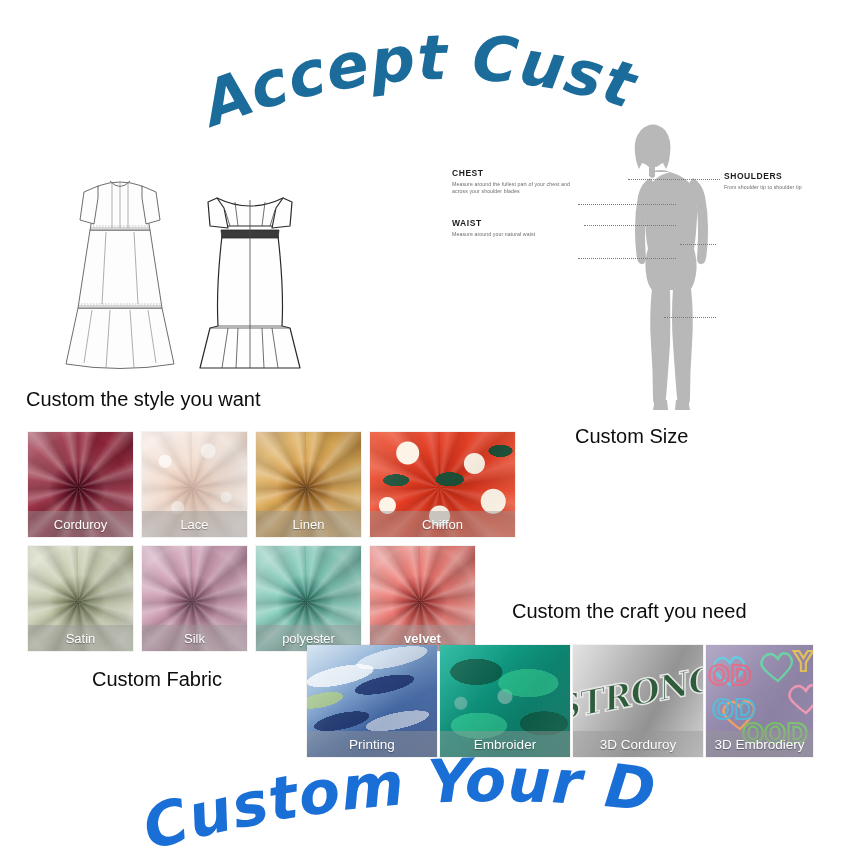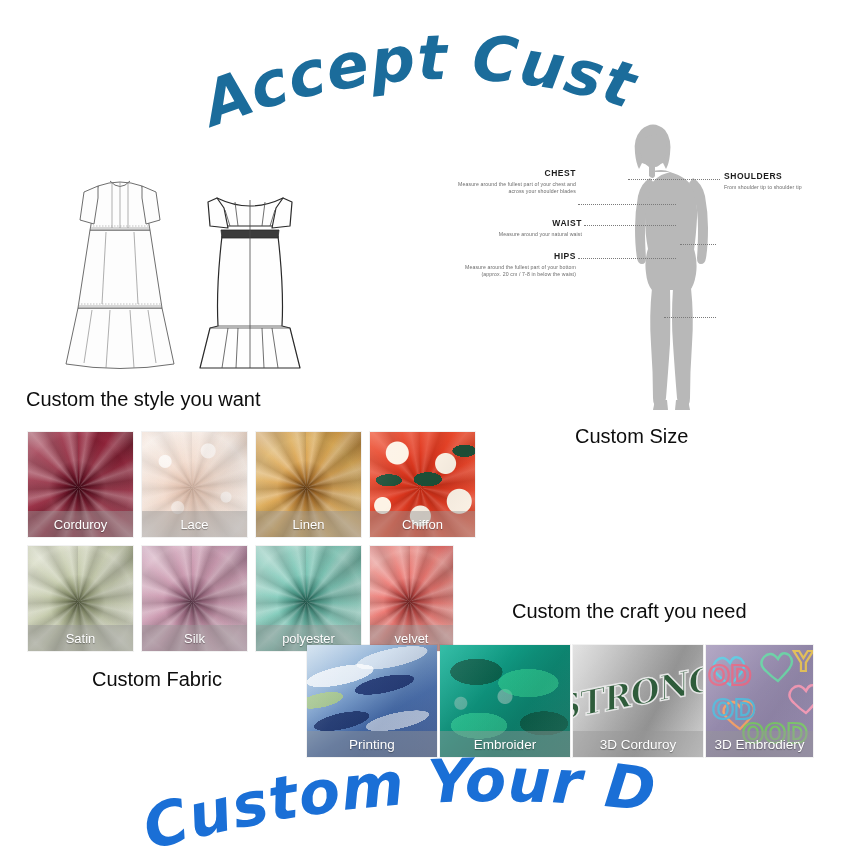--- a/index.html
+++ b/index.html
@@ -22,21 +22,21 @@
   .sketch{position:absolute;}
 
   
   #size-chart{position:absolute;left:452px;top:118px;width:398px;height:295px;}
   .mlabel{position:absolute;font-family:"Liberation Sans",sans-serif;color:#2b2b2b;}
   .mlabel .t{font-size:8.5px;font-weight:700;letter-spacing:.55px;line-height:11px;
              color:#1c1c1c;}
   .mlabel .d{font-size:5.2px;line-height:7.2px;color:#6d6d6d;letter-spacing:.1px;
              margin-top:1.5px;}
   .mlabel.right{text-align:left;}
-  .mlabel.left{text-align:right;}
+  .mlabel.left{}
   .dots{position:absolute;border-top:1.6px dotted #7a7a7a;height:0;}
 
   
   .swatch{position:absolute;overflow:hidden;background:#404040;
           box-shadow:0 0 0 1px rgba(0,0,0,.05);}
   .swatch .art{position:absolute;inset:0;}
   .swatch .cap{position:absolute;left:0;right:0;bottom:0;height:26px;
                background:rgba(150,150,150,.45);}
   .swatch .caption{position:absolute;left:0;right:0;bottom:3px;text-align:center;
         color:#fff;font-size:13px;font-family:"Liberation Sans",sans-serif;
@@ -189,24 +189,20 @@
   <div class="mlabel left" style="left:0px;top:50px;width:124px;">
     <div class="t">CHEST</div>
     <div class="d">Measure around the fullest part of your chest and across your shoulder blades</div>
   </div>
 
   <div class="mlabel left" style="left:0px;top:100px;width:130px;">
     <div class="t">WAIST</div>
     <div class="d">Measure around your natural waist</div>
   </div>
 
-  <div class="mlabel left" style="left:0px;top:133px;width:124px;">
-    <div class="t">HIPS</div>
-    <div class="d">Measure around the fullest part of your bottom (approx. 20 cm / 7-8 in below the waist)</div>
-  </div>
 
   <div class="mlabel right" style="left:272px;top:53px;width:118px;">
     <div class="t">SHOULDERS</div>
     <div class="d">From shoulder tip to shoulder tip</div>
   </div>
 
 
 </div>
 
 <div class="heading abs" style="left:575px;top:425px;">Custom Size</div>
@@ -239,21 +235,21 @@
 <div class="swatch" style="left:256px;top:432px;width:105px;height:105px;">
   <div class="art" style="background:radial-gradient(circle at 48% 54%,#b5712a 0%,#d79a3e 35%,#e8b55c 65%,#c2842f 100%);">
     <div class="swirl"></div>
       <div class="swirl2"></div>
       <div class="sheen"></div>
   </div>
   <div class="cap"></div>
   <div class="caption">Linen</div>
 </div>
 
-<div class="swatch" style="left:370px;top:432px;width:105px;height:105px;">
+<div class="swatch" style="left:370px;top:432px;width:105px;height:105px;padding-left:40px;">
   <div class="art" style="background:radial-gradient(circle at 50% 50%,#c72c15 0%,#e23b22 45%,#ef5233 100%);">
     <div class="swirl" style="opacity:.55;"></div>
     <div class="floral" style="background:
       radial-gradient(circle at 26% 20%, #fdf3e6 0 11px, transparent 12px),
       radial-gradient(circle at 27% 21%, #6b4a12 0 4px, transparent 5px),
       radial-gradient(circle at 72% 30%, #fdf3e6 0 10px, transparent 11px),
       radial-gradient(circle at 85% 66%, #fdf3e6 0 12px, transparent 13px),
       radial-gradient(circle at 48% 80%, #fdf3e6 0 10px, transparent 11px),
       radial-gradient(circle at 12% 70%, #fdf3e6 0 8px, transparent 9px),
       radial-gradient(ellipse 14px 7px at 55% 45%, #1e5038 0 100%, transparent 101%),
@@ -288,21 +284,21 @@
 <div class="swatch" style="left:256px;top:546px;width:105px;height:105px;">
   <div class="art" style="background:radial-gradient(circle at 48% 50%,#3f9b88 0%,#74c6b4 40%,#93d7c7 72%,#5fb3a0 100%);">
     <div class="swirl"></div>
       <div class="swirl2"></div>
       <div class="sheen"></div>
   </div>
   <div class="cap"></div>
   <div class="caption">polyester</div>
 </div>
 
-<div class="swatch" style="left:370px;top:546px;width:83px;height:105px;">
+<div class="swatch" style="left:370px;top:546px;width:105px;height:105px;font-weight:bold;">
   <div class="art" style="background:radial-gradient(circle at 48% 52%,#c6413f 0%,#ec6a63 40%,#f5918a 72%,#d9524f 100%);">
     <div class="swirl"></div>
       <div class="swirl2"></div>
       <div class="sheen"></div>
   </div>
   <div class="cap"></div>
   <div class="caption">velvet</div>
 </div>
 
 <div class="heading abs" style="left:92px;top:668px;">Custom Fabric</div>

